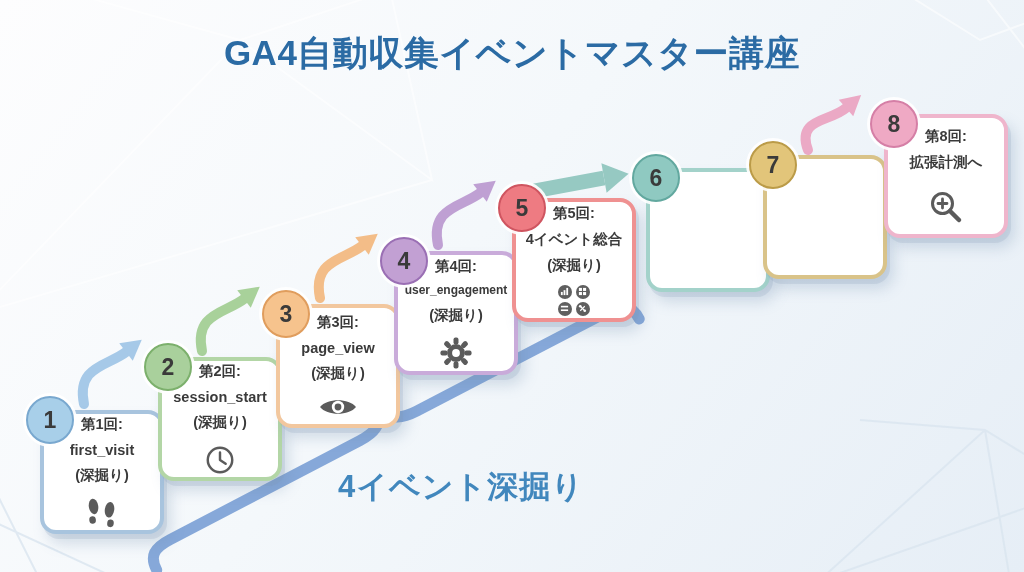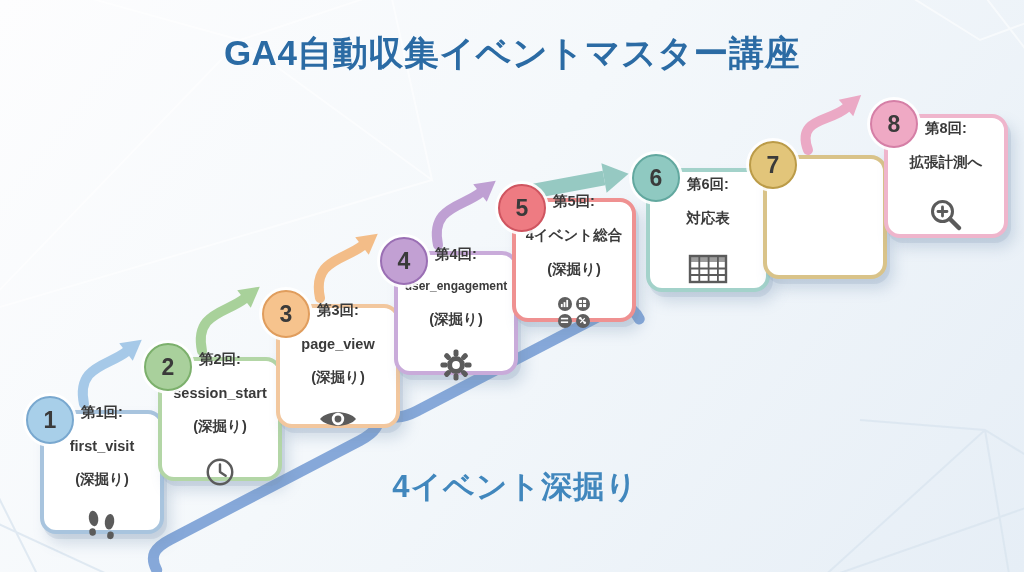--- a/index.html
+++ b/index.html
@@ -28,33 +28,33 @@
 
   .badge{
     position:absolute;left:-18px;top:-18px;width:44px;height:44px;border-radius:50%;
     background:var(--badge,#ddd);border:2px solid var(--ring,#999);
     box-shadow:0 0 0 3px rgba(255,255,255,.9);
     display:flex;align-items:center;justify-content:center;
     font-weight:bold;font-size:23px;color:#3a3a3a;
   }
   .card-body{
     height:100%;display:flex;flex-direction:column;align-items:center;justify-content:center;
-    gap:15px;padding:4px;box-sizing:border-box;text-align:center;
+    gap:7px;padding:4px;box-sizing:border-box;text-align:center;
     font-weight:bold;font-size:14.5px;line-height:1.3;color:#3a3a3a;
   }
   .s4 .step-event{font-size:12px;text-align:right;}
   .icon{margin-top:5px;color:#5b5b5b;display:flex;align-items:center;justify-content:center;}
   .s6 .icon,.s7 .icon,.s8 .icon{margin-top:10px;}
 
   .mini-grid{display:grid;grid-template-columns:15px 15px;gap:3px;margin-top:3px;}
   .mini{width:14px;height:14px;border-radius:50%;background:#5f5f5f;
         display:flex;align-items:center;justify-content:center;}
 
   .brace-label{
-    position:absolute;left:338px;top:466px;width:300px;text-align:right;
+    position:absolute;left:338px;top:466px;width:300px;text-align:left;
     font-weight:800;font-size:31px;color:var(--label,#4187bd);letter-spacing:1px;
   }
   .overlay{position:absolute;left:0;top:0;pointer-events:none;}
 </style>
 </head>
 <body>
 
 <div class="stage">
 
   <svg class="deco" width="1024" height="572">
@@ -235,33 +235,20 @@
             </svg>
         </span>
       </div>
     </div>
   </div>
 
   <div class="card s6" style="--border: #a3d2ca; --badge: #8fc9c1; --ring: #62a89f;">
     <div class="badge">
         <span>6</span>
       </div>
-    <div class="card-body">
-      <div class="step-session">第6回:</div>
-      <div class="step-event">対応表</div>
-      <div class="icon">
-        <svg width="40" height="32" viewBox="0 0 40 32">
-          <rect x="2" y="3" width="36" height="26" fill="none" stroke="currentColor" stroke-width="2.4"></rect>
-          <rect x="2" y="3" width="36" height="6" fill="currentColor" opacity="0.6"></rect>
-          <g stroke="currentColor" stroke-width="1.8">
-            <path d="M11.3,3 V29 M20.6,3 V29 M29.9,3 V29 M2,15.5 H38 M2,22 H38"></path>
-          </g>
-        </svg>
-      </div>
-    </div>
   </div>
 
   <div class="card s7" style="--border: #d9c389; --badge: #e2c57a; --ring: #bb9b48;">
     <div class="badge">
         <span>7</span>
       </div>
   </div>
 
   <div class="card s8" style="--border: #efb5cc; --badge: #efa9c4; --ring: #d57fa6;">
     <div class="badge">

